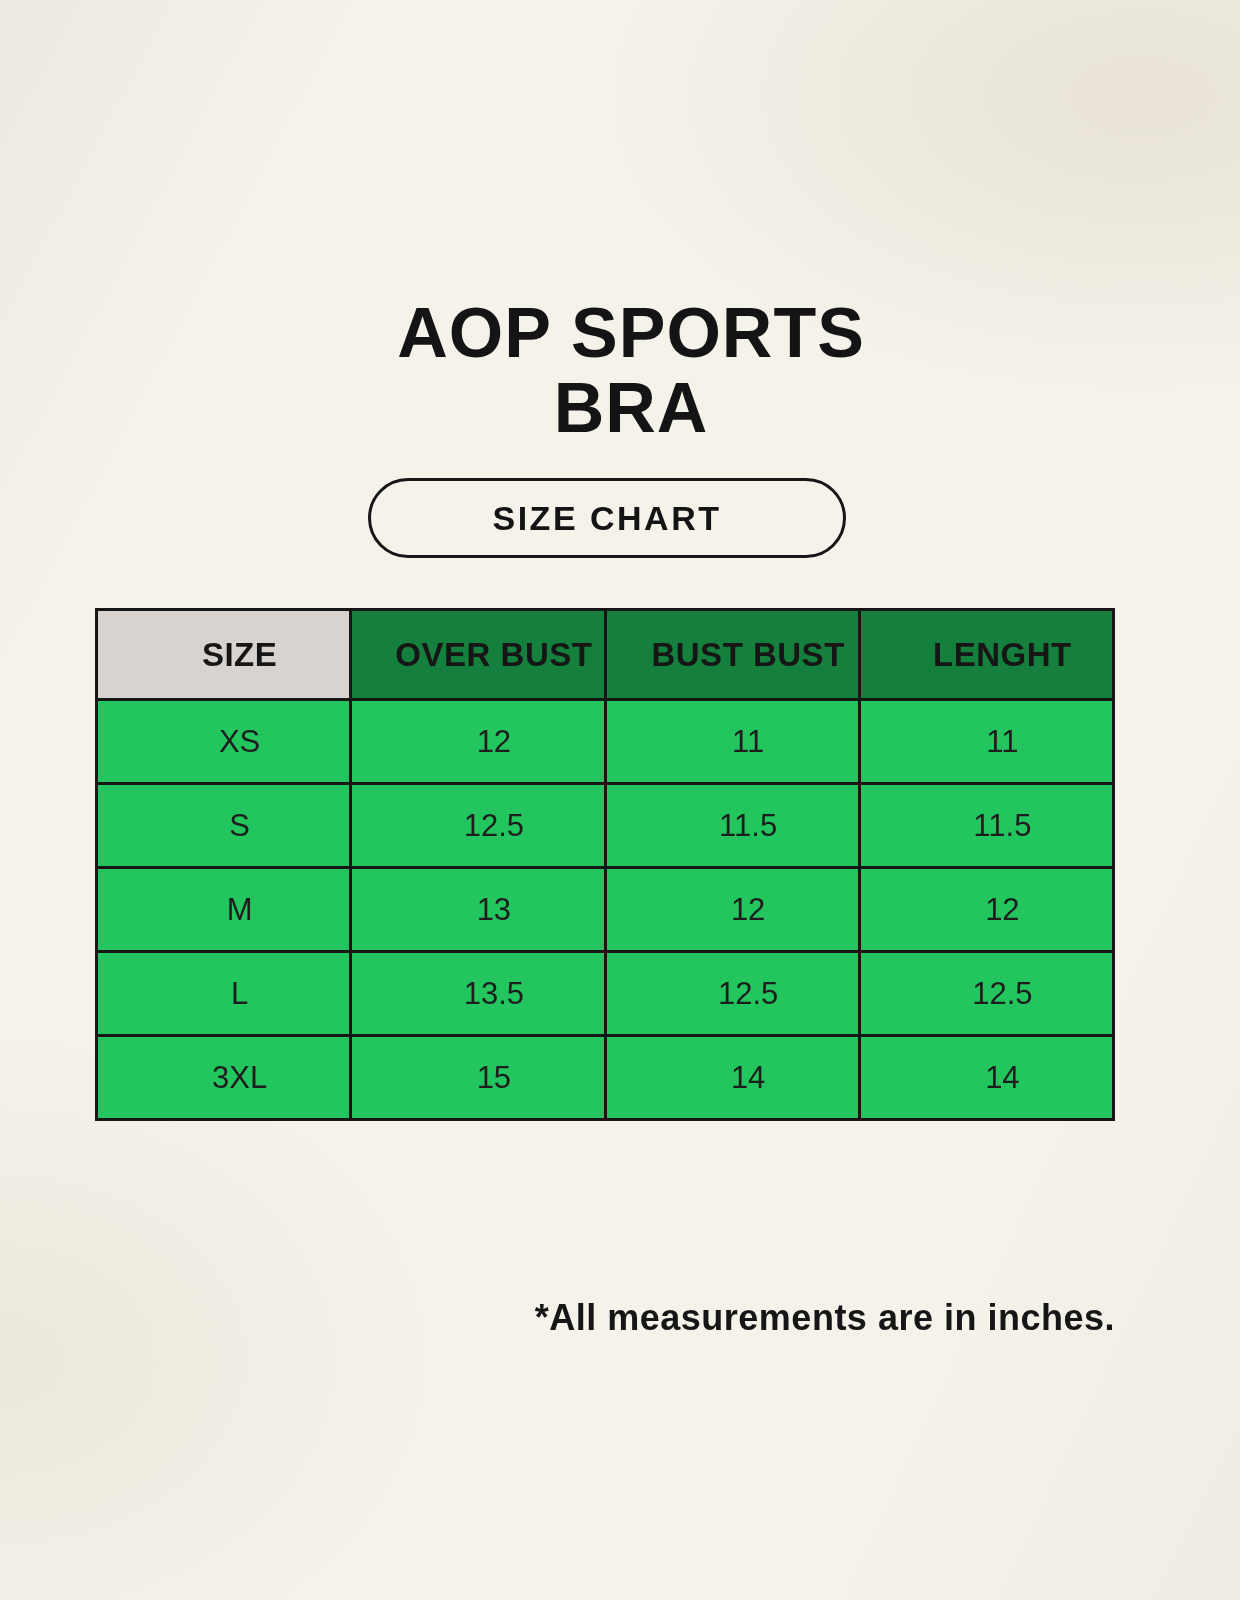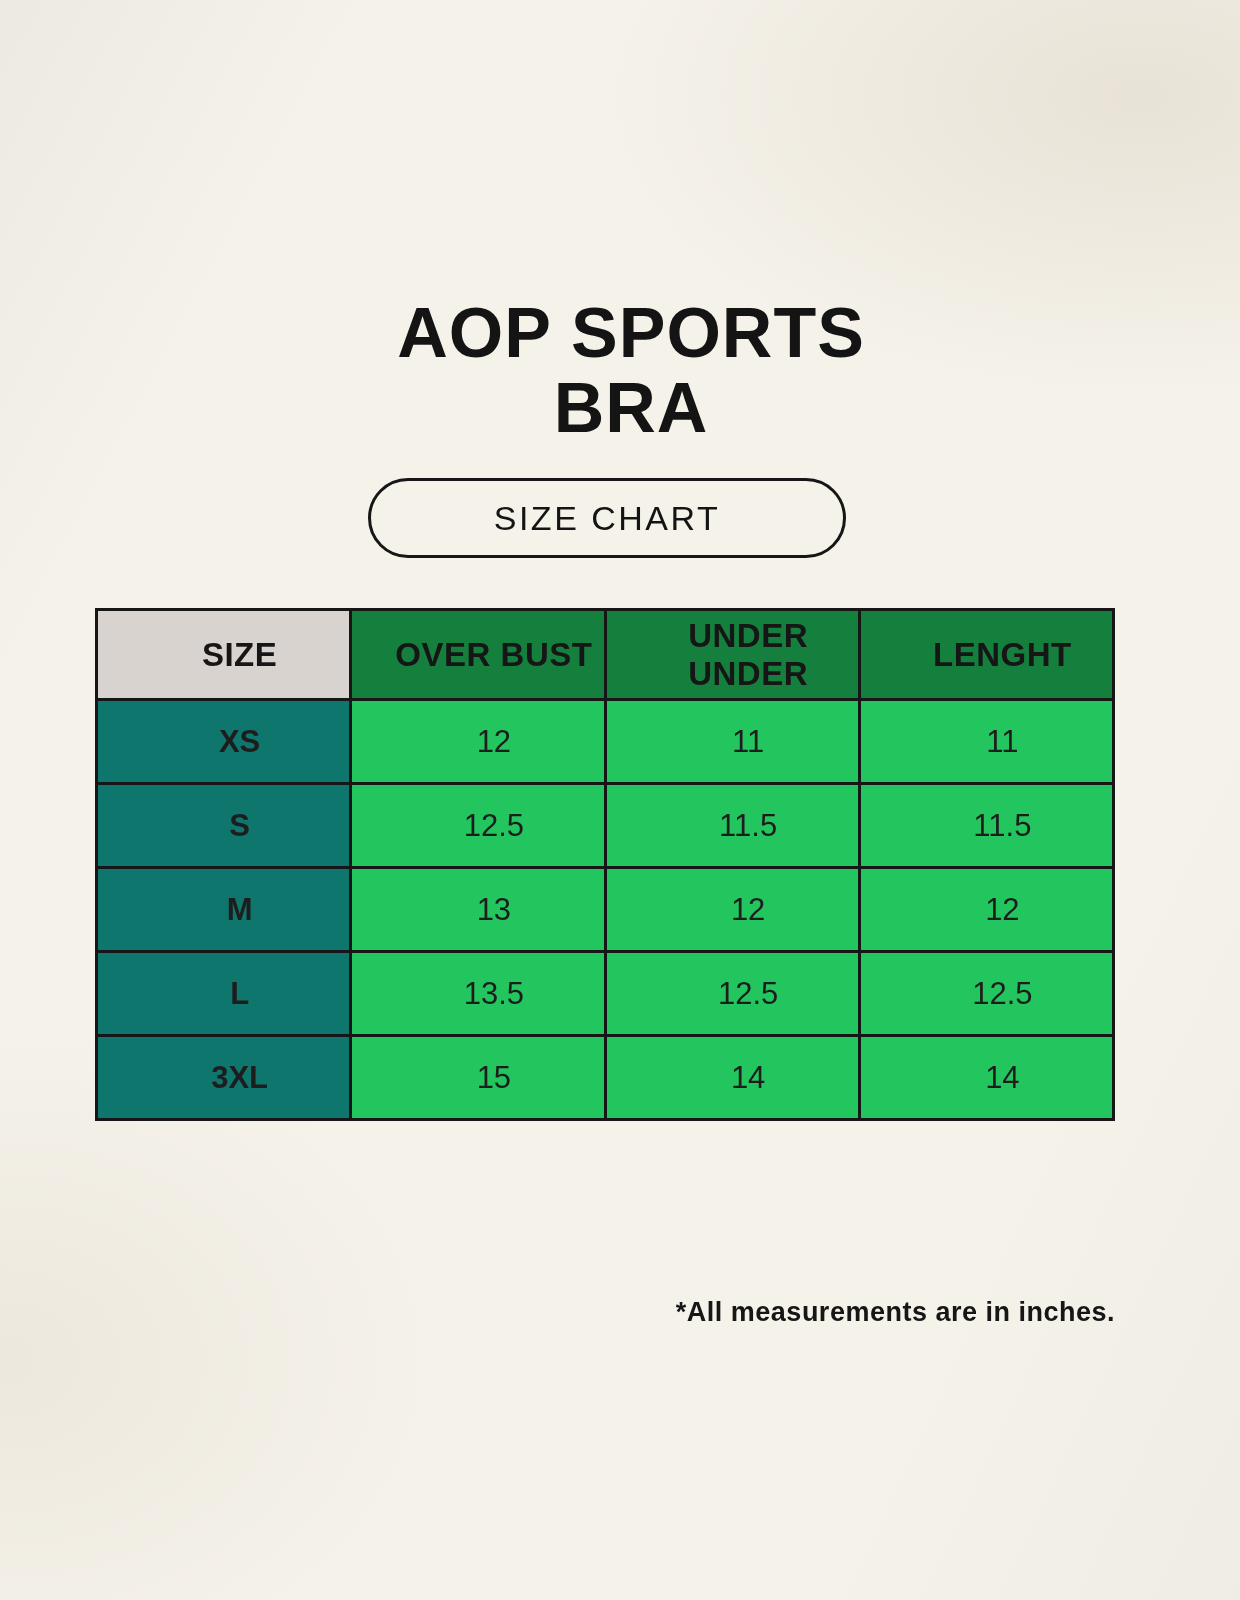--- a/index.html
+++ b/index.html
@@ -48,21 +48,21 @@
     width: 478px;
     height: 80px;
     border: 3px solid #161616;
     border-radius: 44px;
     background: transparent;
     display: flex;
     align-items: center;
     justify-content: center;
     font-family: "Liberation Sans", "DejaVu Sans", sans-serif;
     font-size: 34px;
-    font-weight: 400;
+    font-weight: 700;
     letter-spacing: 2.5px;
     color: #141414;
     cursor: pointer;
   }
 
   table.size-table {
     position: absolute;
     top: 608px;
     left: 95px;
     width: 1020px;
@@ -90,30 +90,30 @@
   table.size-table td {
     height: 84px;
     font-size: 31px;
     text-align: center;
     vertical-align: middle;
     color: #1d1d1d;
   }
 
   .col-size-hd   { background: #d9d3d0; }
   .col-meas-hd   { background: #15803d; }
-  td.size-cell   { background: #0f766e; font-weight: 700; font-size: 32px; }
+  td.size-cell   { background: #22c55e; font-weight: 400; font-size: 32px; }
   td.value-cell  { background: #22c55e; font-weight: 500; }
 
   .footnote {
     position: absolute;
     top: 1297px;
     left: 95px;
     width: 1020px;
     text-align: right;
-    font-size: 27px;
+    font-size: 36px;
     font-weight: 600;
     letter-spacing: 0.5px;
     color: #161616;
   }
 </style>
 </head>
 <body>
 
 <div class="page">
 
@@ -124,21 +124,21 @@
 
   <div class="pill">
     <span>SIZE CHART</span>
   </div>
 
   <table class="size-table">
     <thead>
       <tr>
         <th class="col-size-hd">SIZE</th>
         <th class="col-meas-hd">OVER BUST</th>
-        <th class="col-meas-hd">UNDER UNDER</th>
+        <th class="col-meas-hd">BUST BUST</th>
         <th class="col-meas-hd">LENGHT</th>
       </tr>
     </thead>
     <tbody>
       <tr>
         <td class="size-cell">XS</td>
         <td class="value-cell">12</td>
         <td class="value-cell">11</td>
         <td class="value-cell">11</td>
       </tr>

